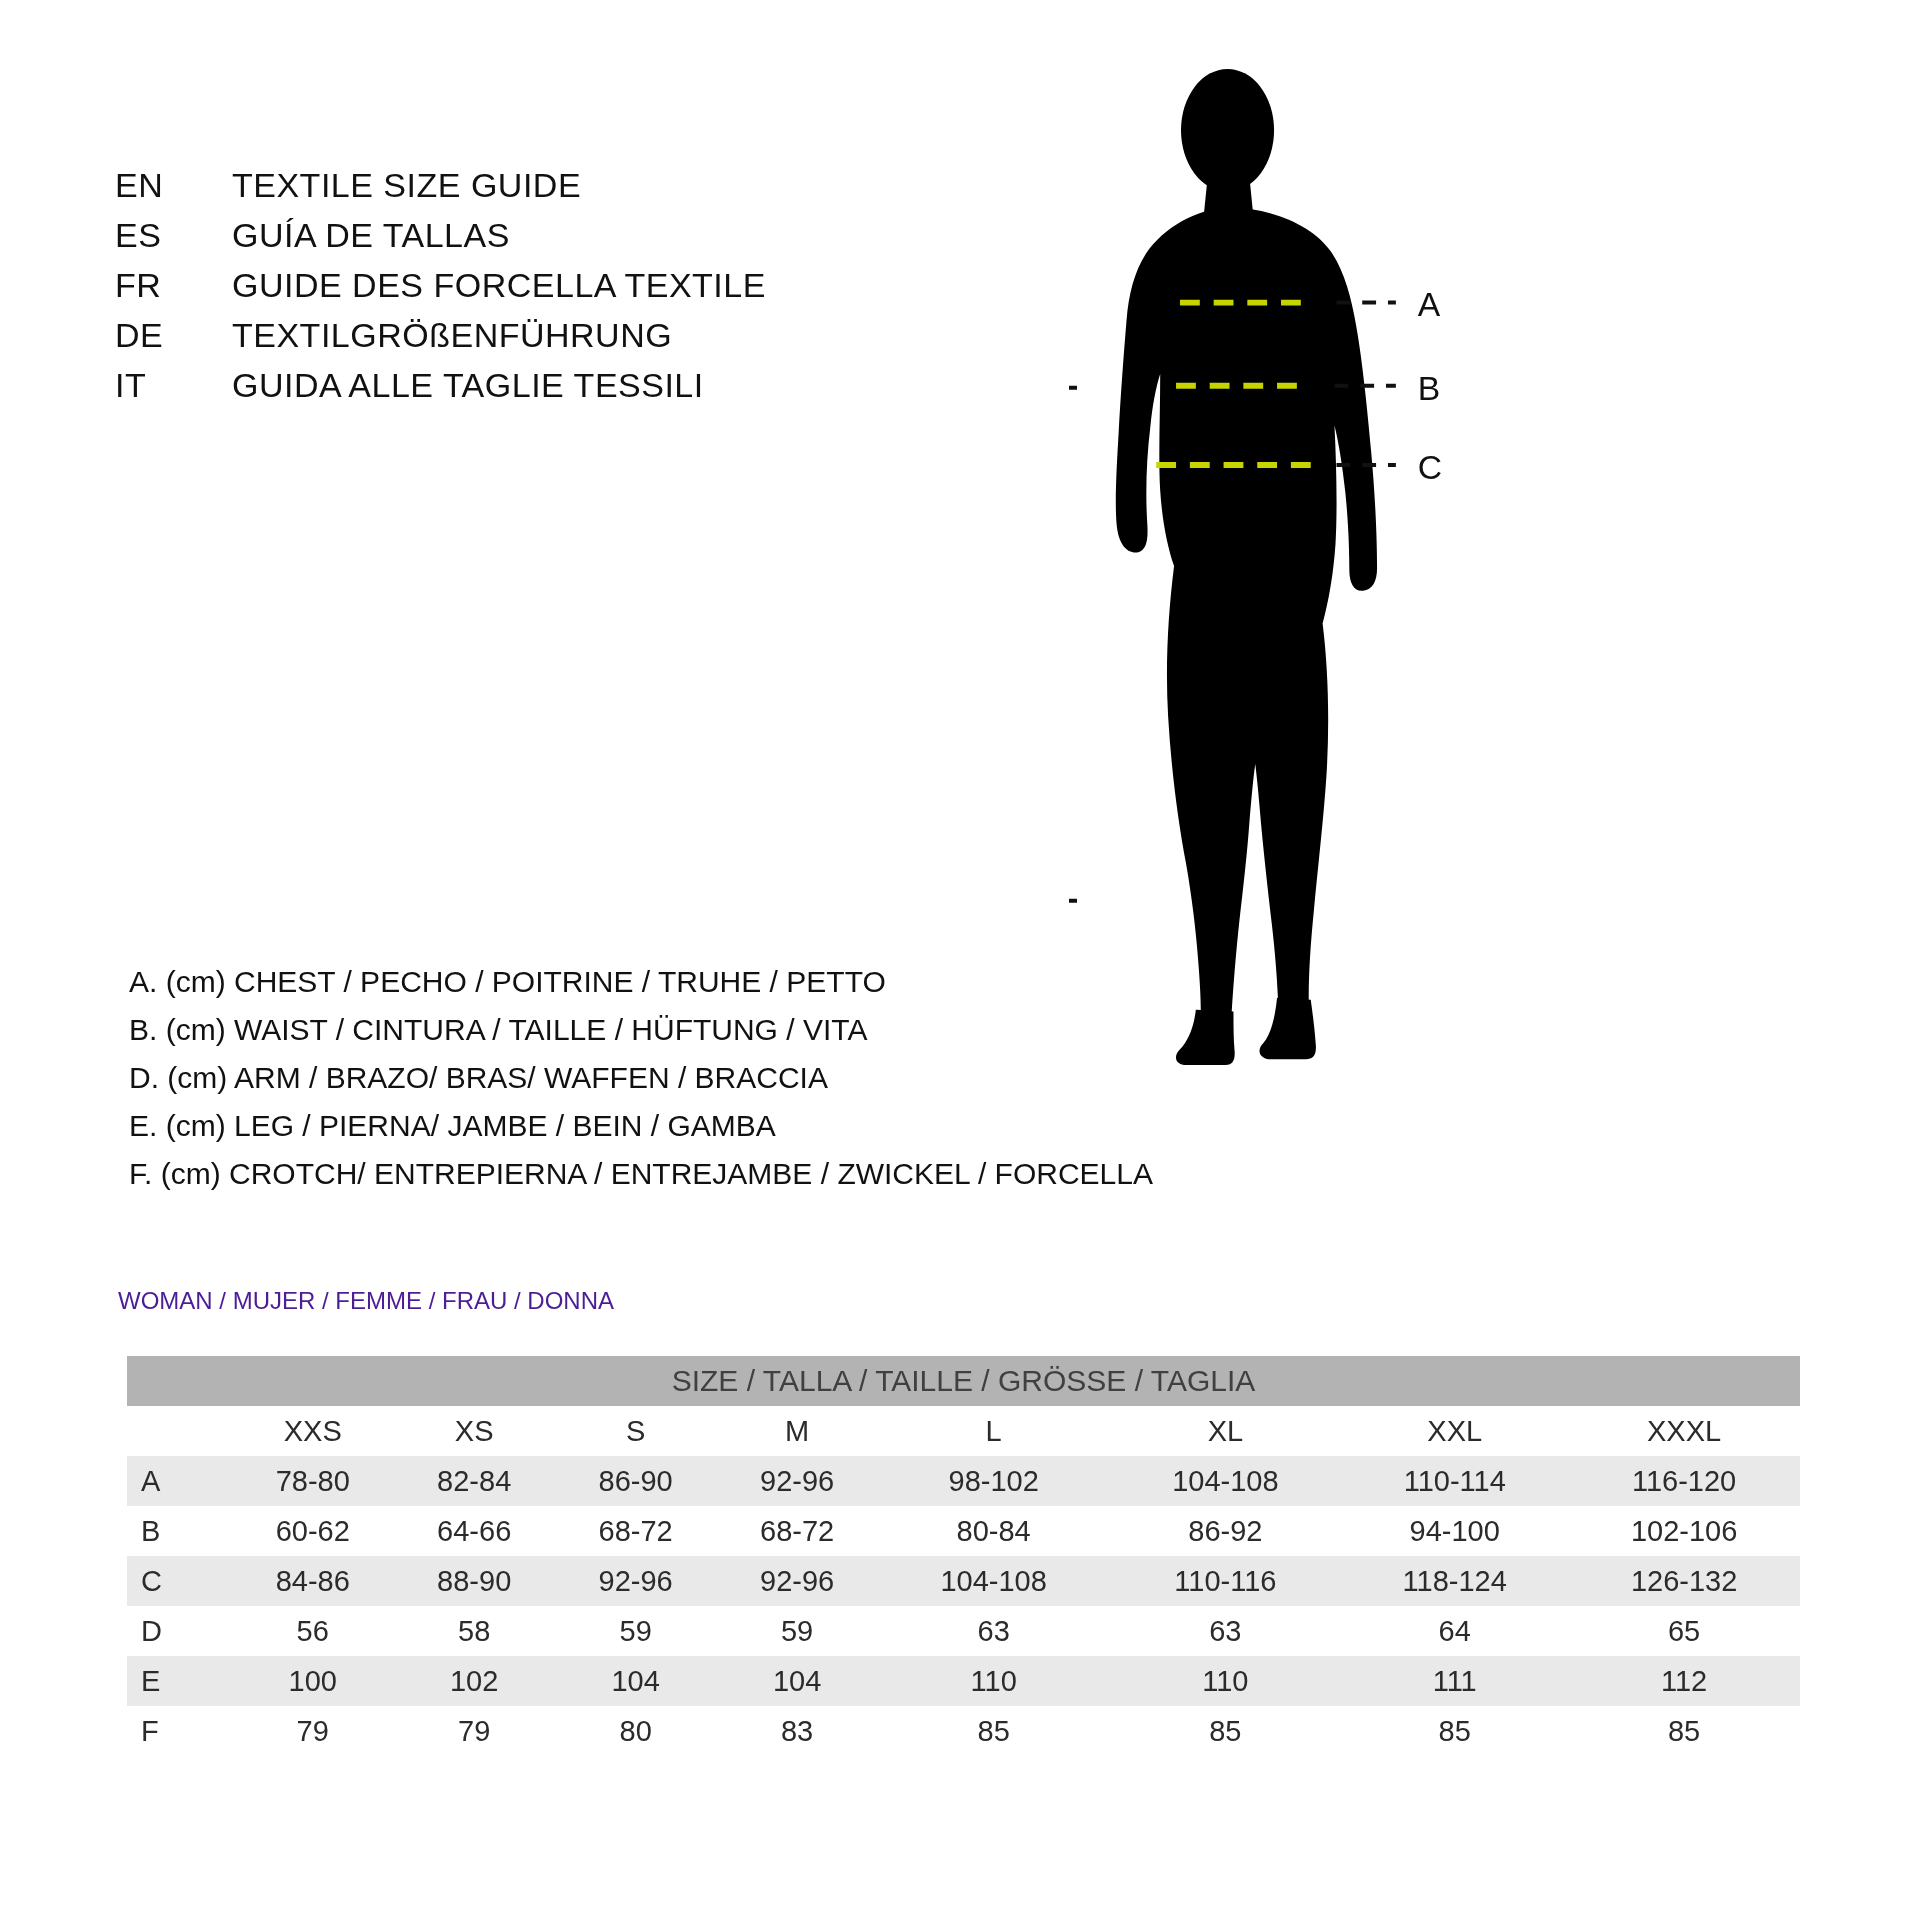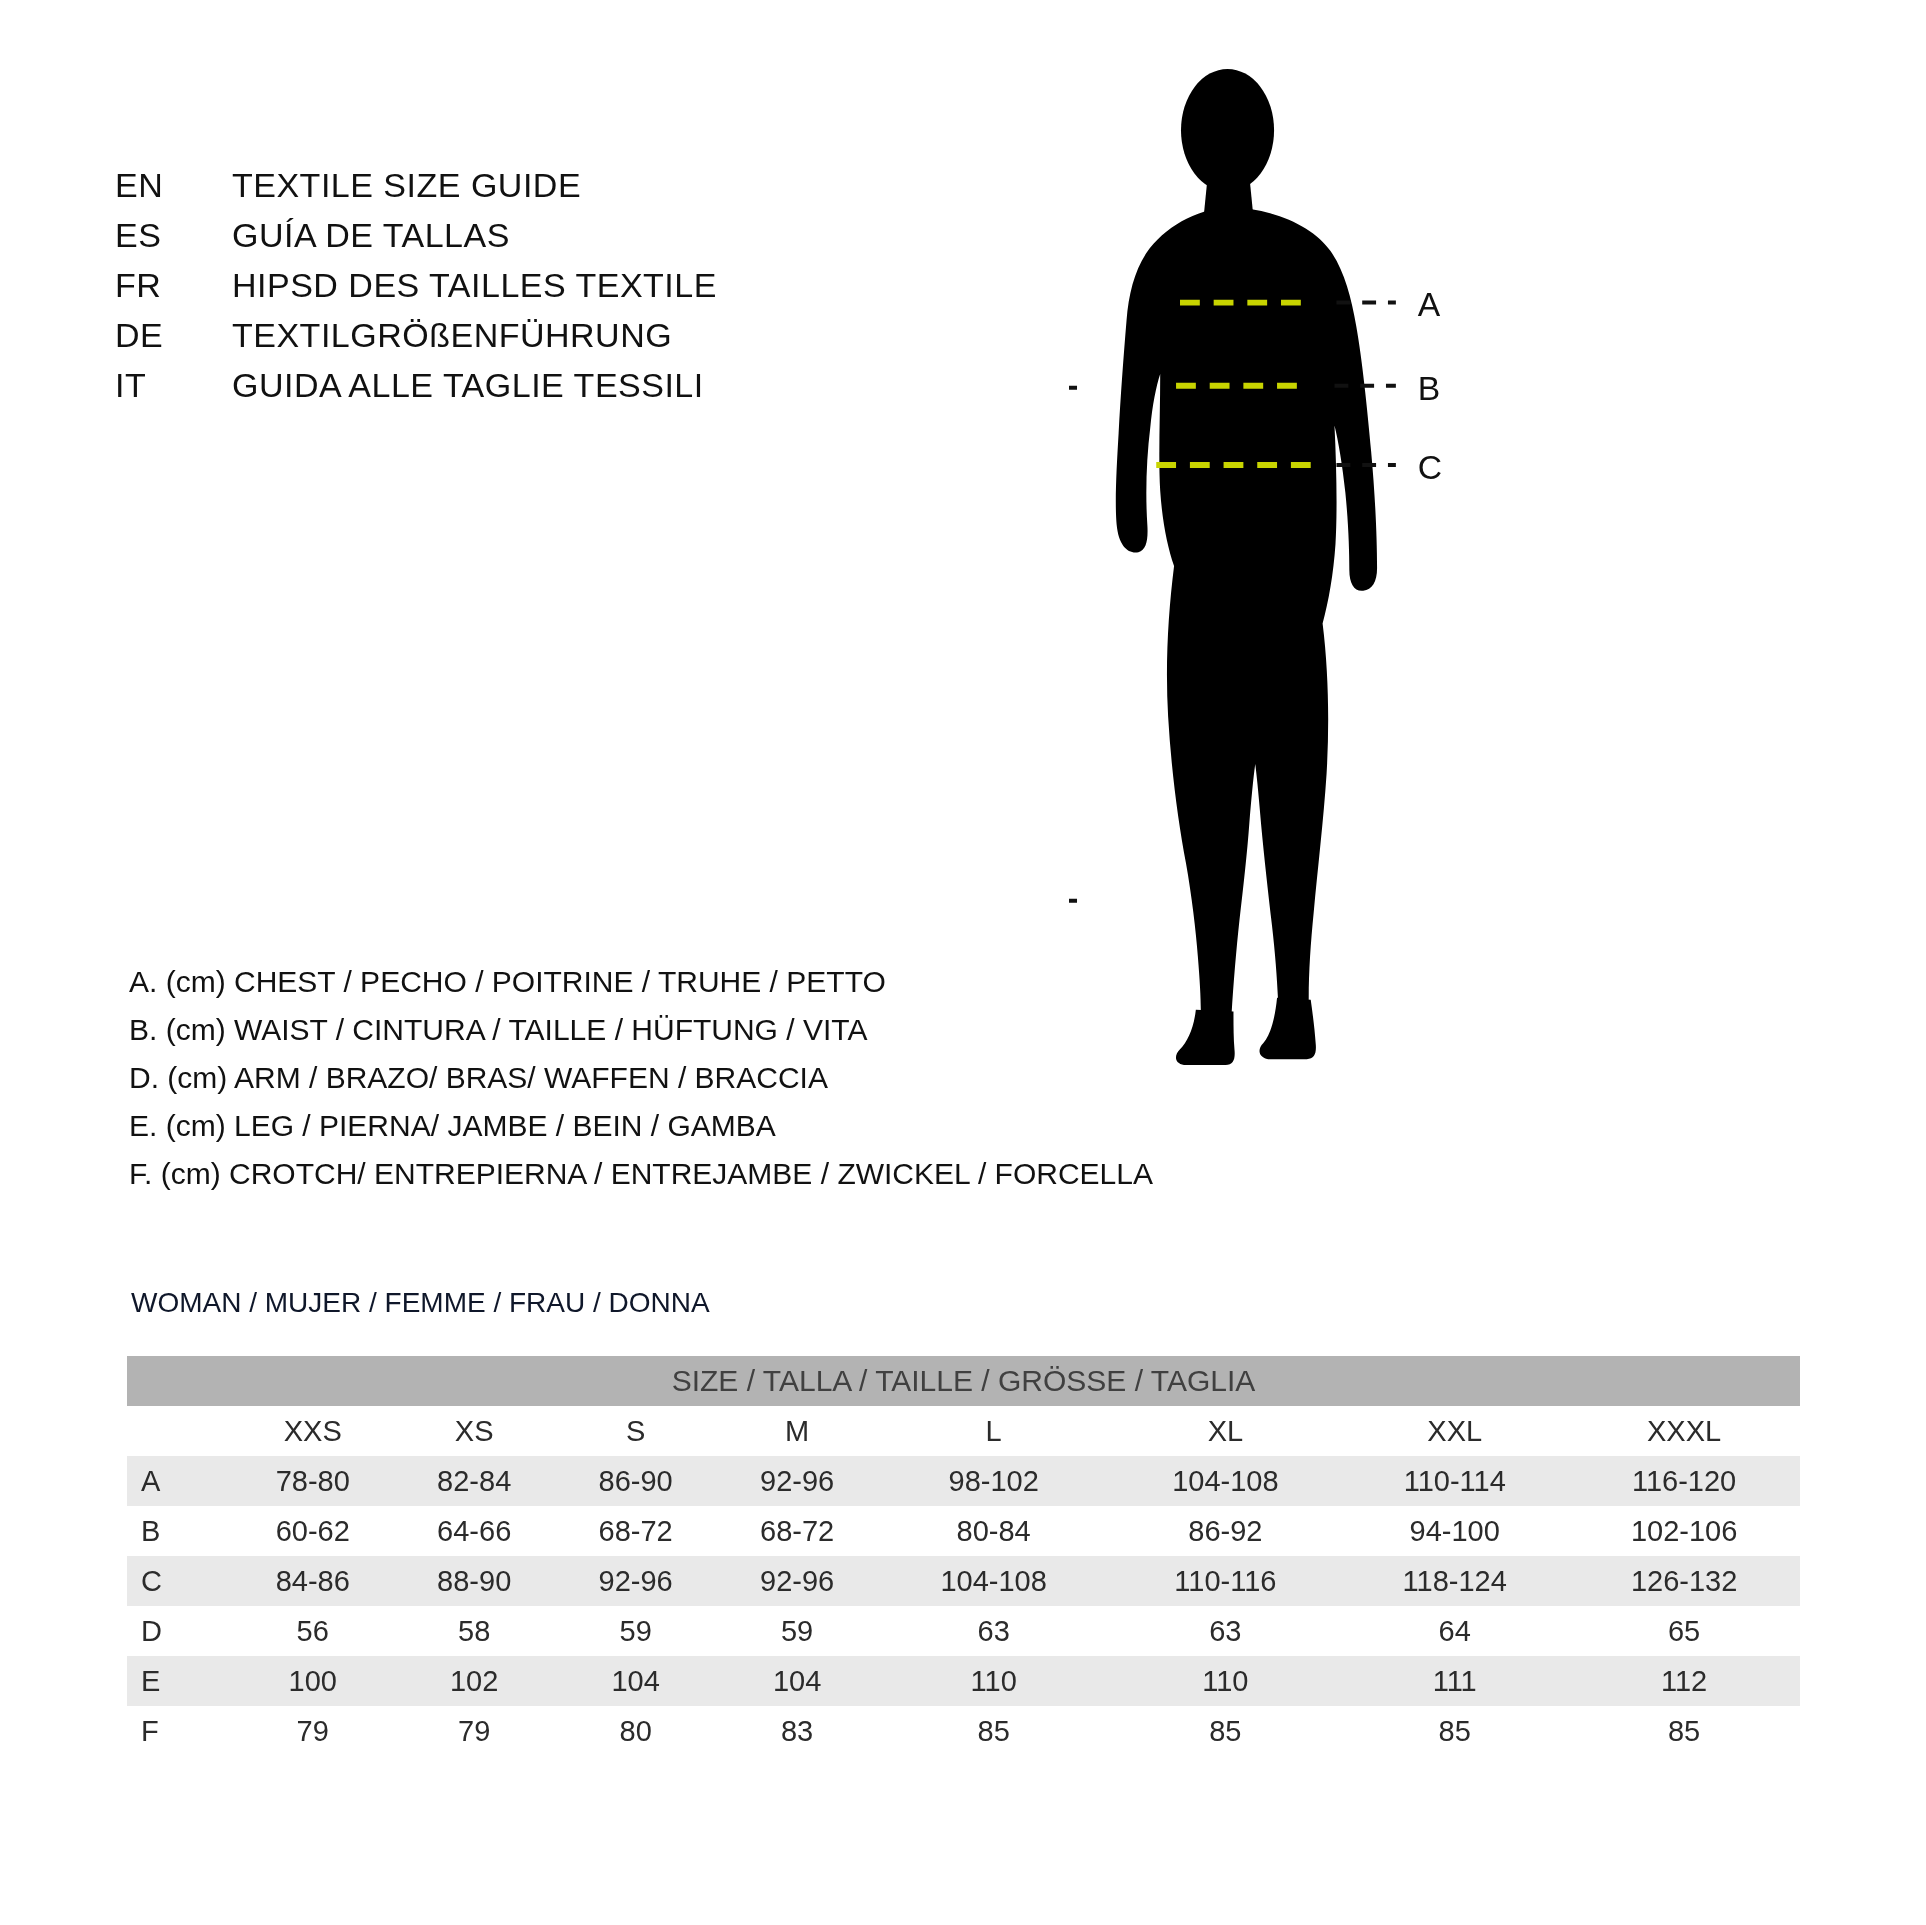--- a/index.html
+++ b/index.html
@@ -47,24 +47,24 @@
   .legend-row {
     font-size: 30px;
     line-height: 48px;
     color: #111;
     white-space: nowrap;
   }
 
   
   #section-caption {
     position: absolute;
-    left: 131px;
+    left: 118px;
     top: 1287px;
-    font-size: 28px;
-    color: #0f172a;
+    font-size: 24px;
+    color: #4c1d95;
     white-space: nowrap;
   }
 
   
   #size-table {
     position: absolute;
     left: 127px;
     top: 1356px;
     width: 1673px;
     border-collapse: collapse;
@@ -114,21 +114,21 @@
   <div class="lang-row">
     <span class="lang-code">EN</span>
     <span class="lang-title">TEXTILE SIZE GUIDE</span>
   </div>
   <div class="lang-row">
     <span class="lang-code">ES</span>
     <span class="lang-title">GUÍA DE TALLAS</span>
   </div>
   <div class="lang-row">
     <span class="lang-code">FR</span>
-    <span class="lang-title">HIPSD DES TAILLES TEXTILE</span>
+    <span class="lang-title">GUIDE DES FORCELLA TEXTILE</span>
   </div>
   <div class="lang-row">
     <span class="lang-code">DE</span>
     <span class="lang-title">TEXTILGRÖßENFÜHRUNG</span>
   </div>
   <div class="lang-row">
     <span class="lang-code">IT</span>
     <span class="lang-title">GUIDA ALLE TAGLIE TESSILI</span>
   </div>
 </div>

